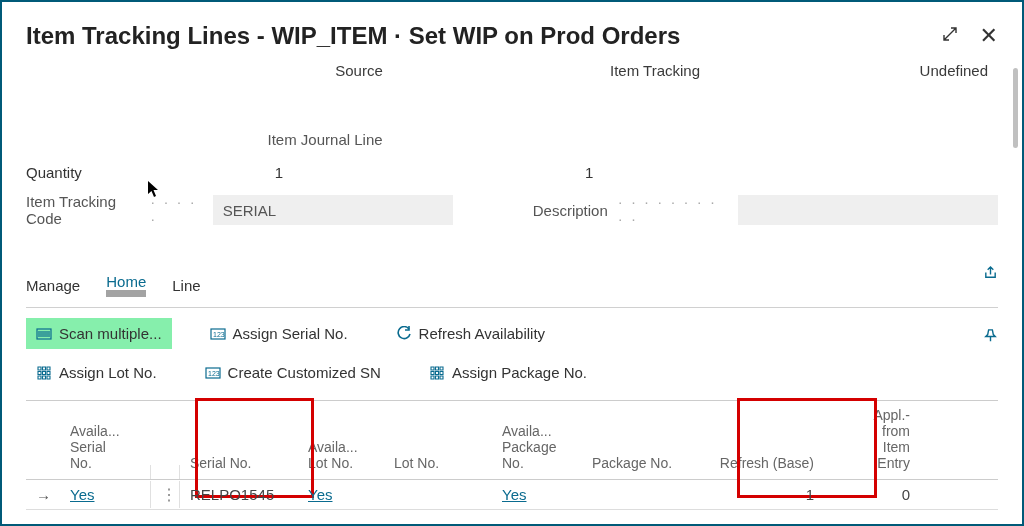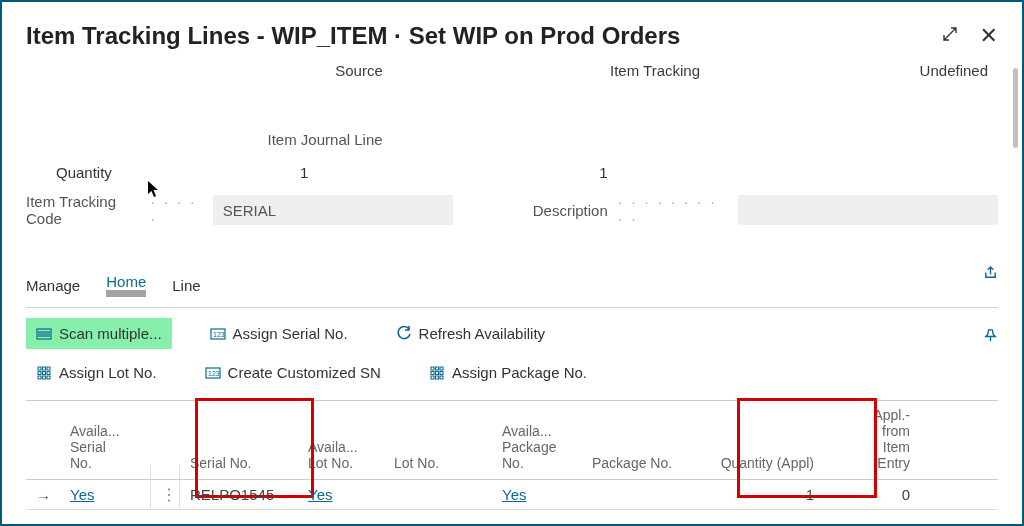--- a/index.html
+++ b/index.html
@@ -60,21 +60,20 @@
       padding: 6px 0;
       color: #555;
       font-size: 15px;
       margin-top: 40px;
     }
     .quantity-row {
       display: flex;
       align-items: center;
       padding: 10px 0 8px 0;
       font-size: 15px;
-      margin-left: 30px;
     }
     .qlabel { flex: 0 0 120px; color: #333; }
     .qcell { flex: 1; text-align: center; }
     .qcell.undef { text-align: right; padding-right: 10px; }
 
     .dotted-row {
       display: flex;
       align-items: center;
       gap: 10px;
       padding: 4px 0 18px 0;
@@ -327,21 +326,21 @@
 No.</div>
       <div class="gh col-menu"></div>
       <div class="gh col-serial">Serial No.</div>
       <div class="gh col-avail-lot" style="white-space:pre-line">Availa...
 Lot No.</div>
       <div class="gh col-lot">Lot No.</div>
       <div class="gh col-avail-pkg" style="white-space:pre-line">Availa...
 Package
 No.</div>
       <div class="gh col-pkg">Package No.</div>
-      <div class="gh col-qty">Quantity (Appl)</div>
+      <div class="gh col-qty">Refresh (Base)</div>
       <div class="gh col-appl" style="white-space:pre-line">Appl.-from
 Item Entry</div>
     </div>
 
     <div class="grid-data-row">
       <div class="gc col-arrow">→</div>
       <div class="gc col-avail-serial"><span class="link-text">Yes</span></div>
       <div class="gc col-menu">⋮</div>
       <div class="gc col-serial">RELPO1545</div>
       <div class="gc col-avail-lot"><span class="link-text">Yes</span></div>

